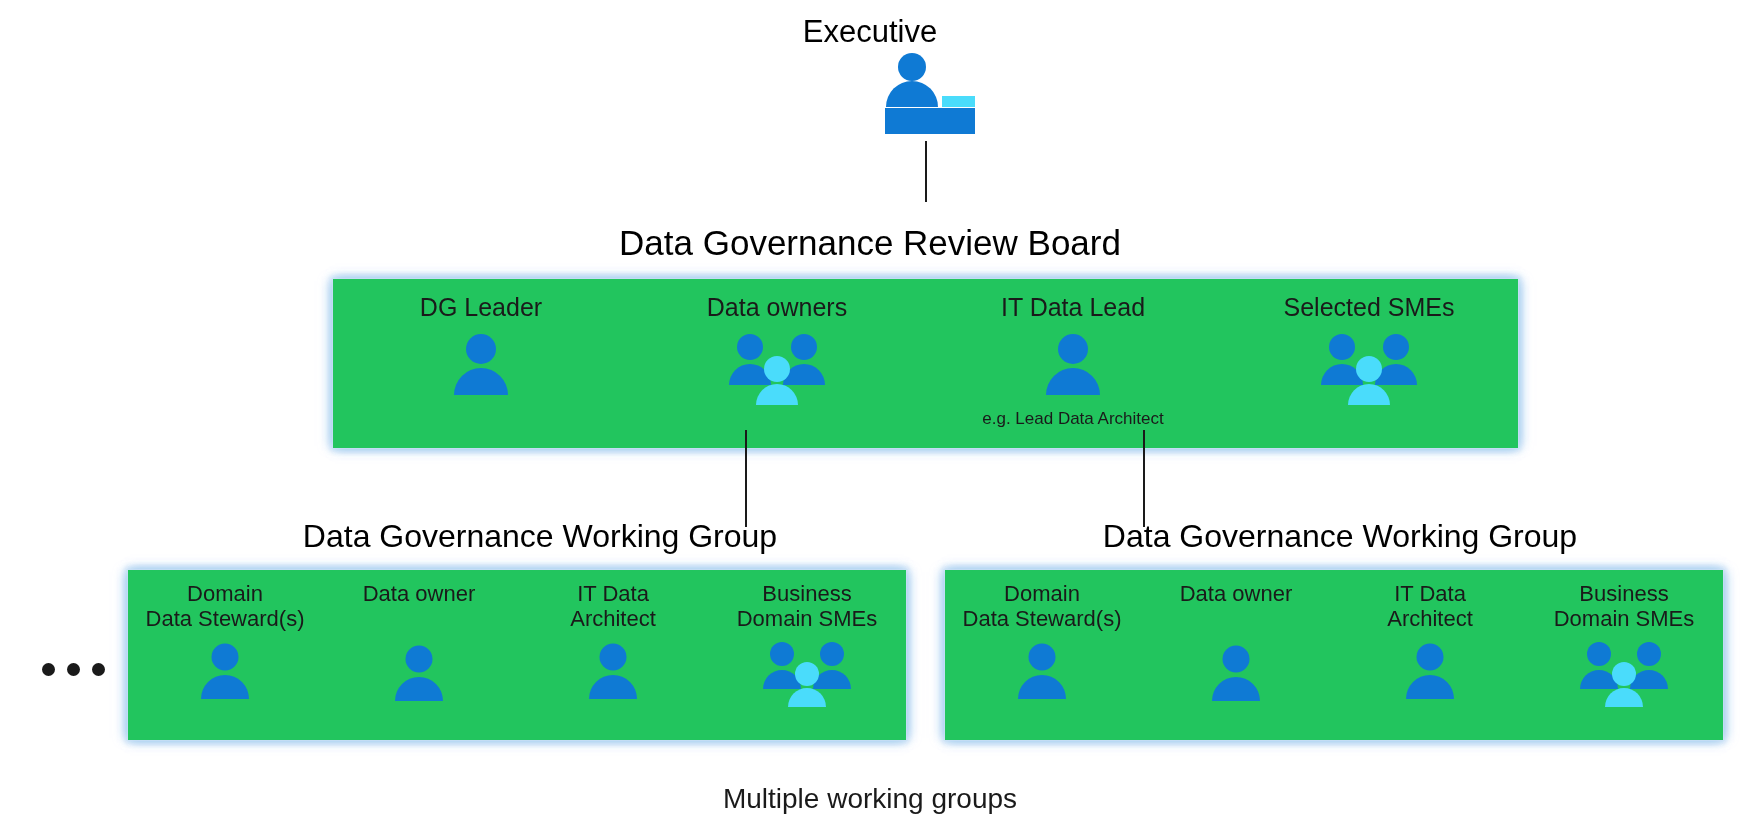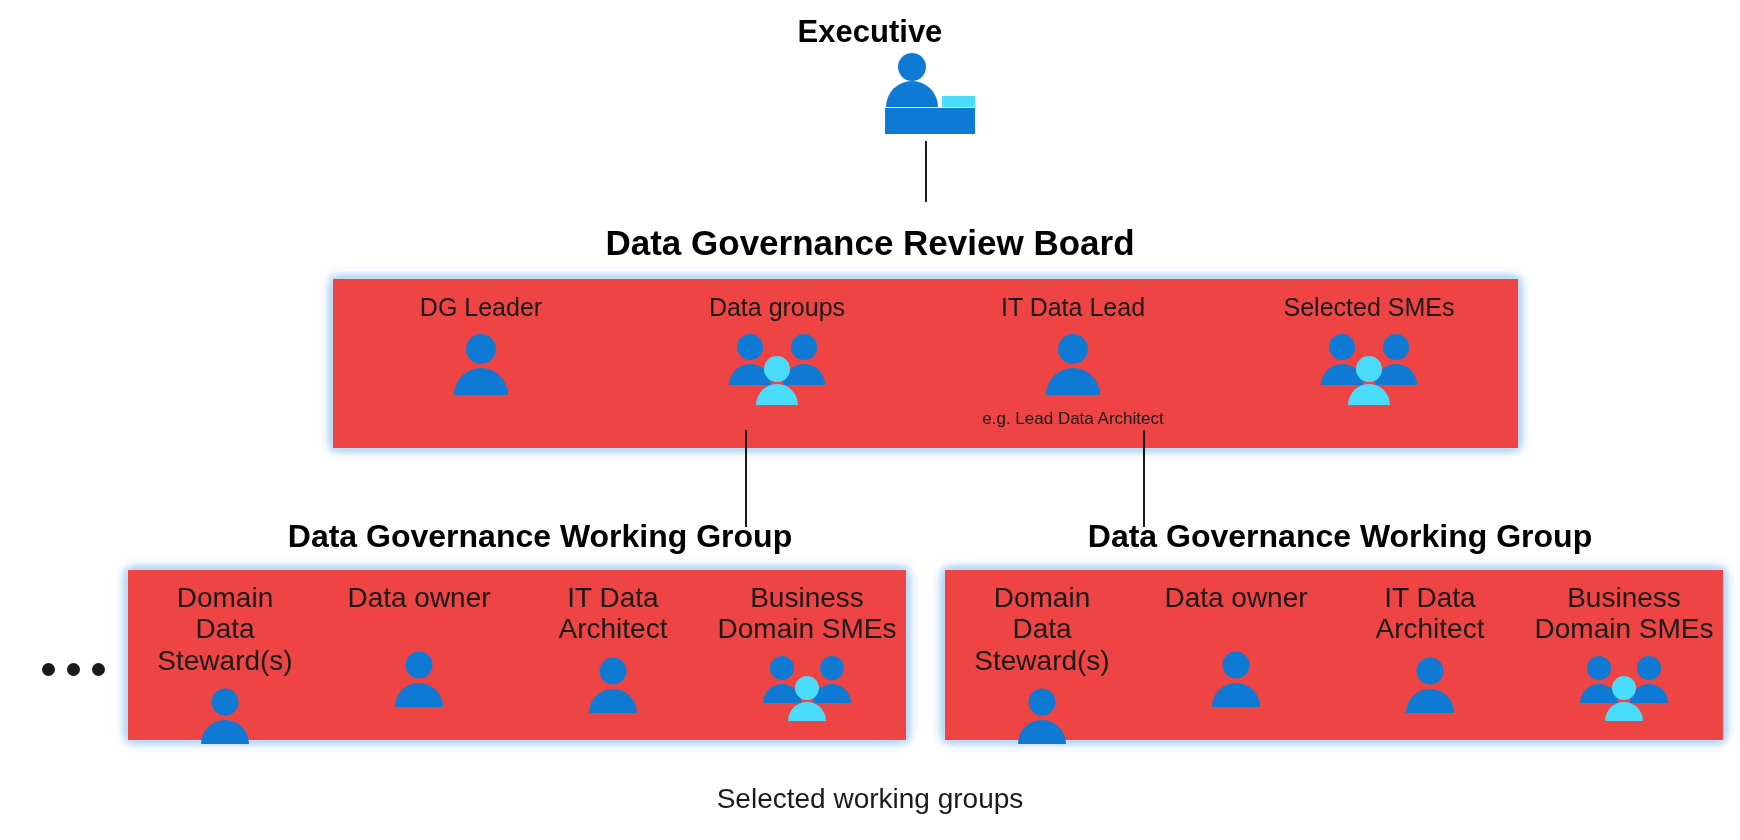--- a/index.html
+++ b/index.html
@@ -16,38 +16,38 @@
     font-family: "Liberation Sans", "DejaVu Sans", sans-serif;
     color: #000000;
     -webkit-font-smoothing: antialiased;
   }
 
   
   .abs { position: absolute; }
 
   
   .heading {
-    font-weight: bold;
+    font-weight: normal;
     text-align: center;
     white-space: nowrap;
     line-height: 1;
   }
   .heading-exec  { font-size: 31px; }
   .heading-board { font-size: 35px; }
   .heading-wg    { font-size: 32px; }
 
   
   .connector {
     background: #1a1a1a;
     width: 2px;
   }
 
   
   .panel {
-    background: #ef4444;
+    background: #22c55e;
     box-sizing: border-box;
     
     box-shadow:
        0 0  0 1px rgba(208, 228, 245, 0.55),
        0 0  6px 3px rgba(168, 205, 240, 0.55),
       -6px 0 10px -2px rgba(150, 196, 238, 0.60),
        6px 0 10px -2px rgba(150, 196, 238, 0.60),
        0 -5px 9px -2px rgba(150, 196, 238, 0.55),
        0  5px 9px -2px rgba(150, 196, 238, 0.55);
   }
@@ -79,21 +79,21 @@
   }
   .member-icon {
     display: block;
   }
 
   
   .board-member .member-label   { font-size: 25px; margin-top: 14px; }
   .board-member .member-sublabel{ font-size: 17px; }
 
   
-  .wg-member .member-label { font-size: 28px; margin-top: 12px; }
+  .wg-member .member-label { font-size: 22px; margin-top: 12px; }
 
   
   .ellipsis {
     display: flex;
     gap: 12px;
     align-items: center;
   }
   .ellipsis span {
     display: block;
     width: 13px;
@@ -139,21 +139,21 @@
       <div class="member-label">DG Leader</div>
       <div class="member-icon" style="margin-top:12px;">
         <svg width="58" height="62" viewBox="0 0 58 62" xmlns="http://www.w3.org/2000/svg">
           <circle cx="29" cy="16" r="15" fill="#0f7ad4"></circle>
           <path d="M2 62 a27 27 0 0 1 54 0 z" fill="#0f7ad4"></path>
         </svg>
       </div>
     </div>
 
     <div class="member board-member" style="left:296px; width:296px;">
-      <div class="member-label">Data groups</div>
+      <div class="member-label">Data owners</div>
       <div class="member-icon" style="margin-top:12px;">
         <svg width="96" height="72" viewBox="0 0 96 72" xmlns="http://www.w3.org/2000/svg">
 
           <circle cx="21" cy="14" r="13" fill="#0f7ad4"></circle>
           <path d="M0 52 a21 21 0 0 1 42 0 z" fill="#0f7ad4"></path>
 
           <circle cx="75" cy="14" r="13" fill="#0f7ad4"></circle>
           <path d="M54 52 a21 21 0 0 1 42 0 z" fill="#0f7ad4"></path>
 
           <circle cx="48" cy="36" r="13" fill="#4adcfb"></circle>
@@ -302,13 +302,13 @@
 
   </div>
 </div>
 
 <div class="abs ellipsis" style="left:42px; top:663px;">
   <span></span>
   <span></span>
   <span></span>
 </div>
 
-<div class="abs caption" style="left:0; top:783px; width:1740px;">Selected working groups</div>
+<div class="abs caption" style="left:0; top:783px; width:1740px;">Multiple working groups</div>
 
 </body></html>

